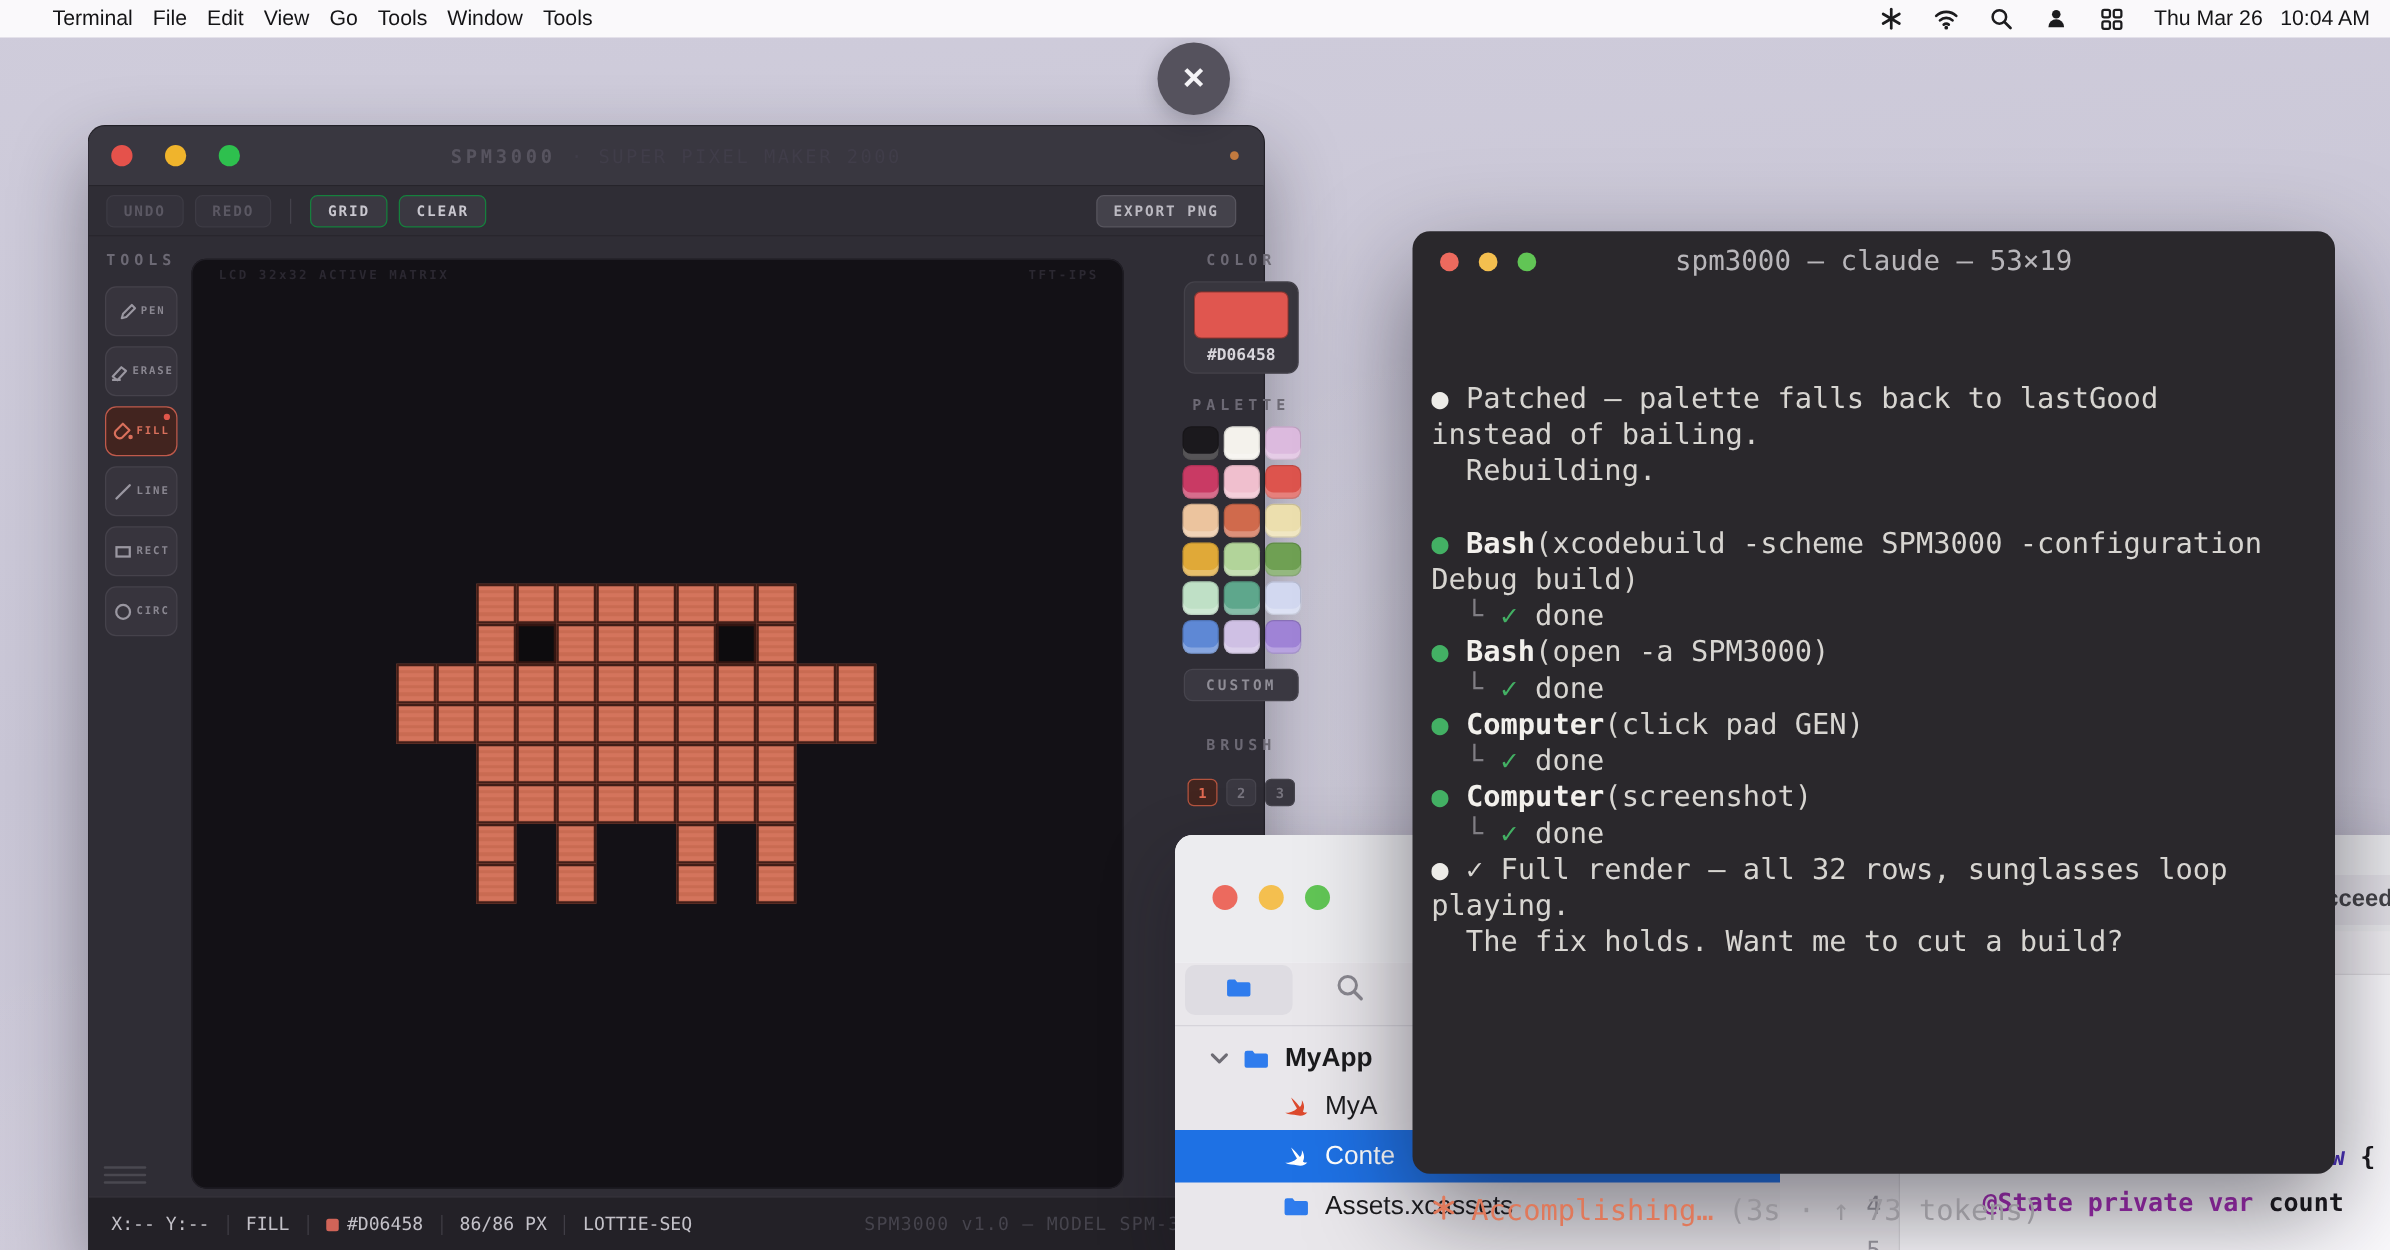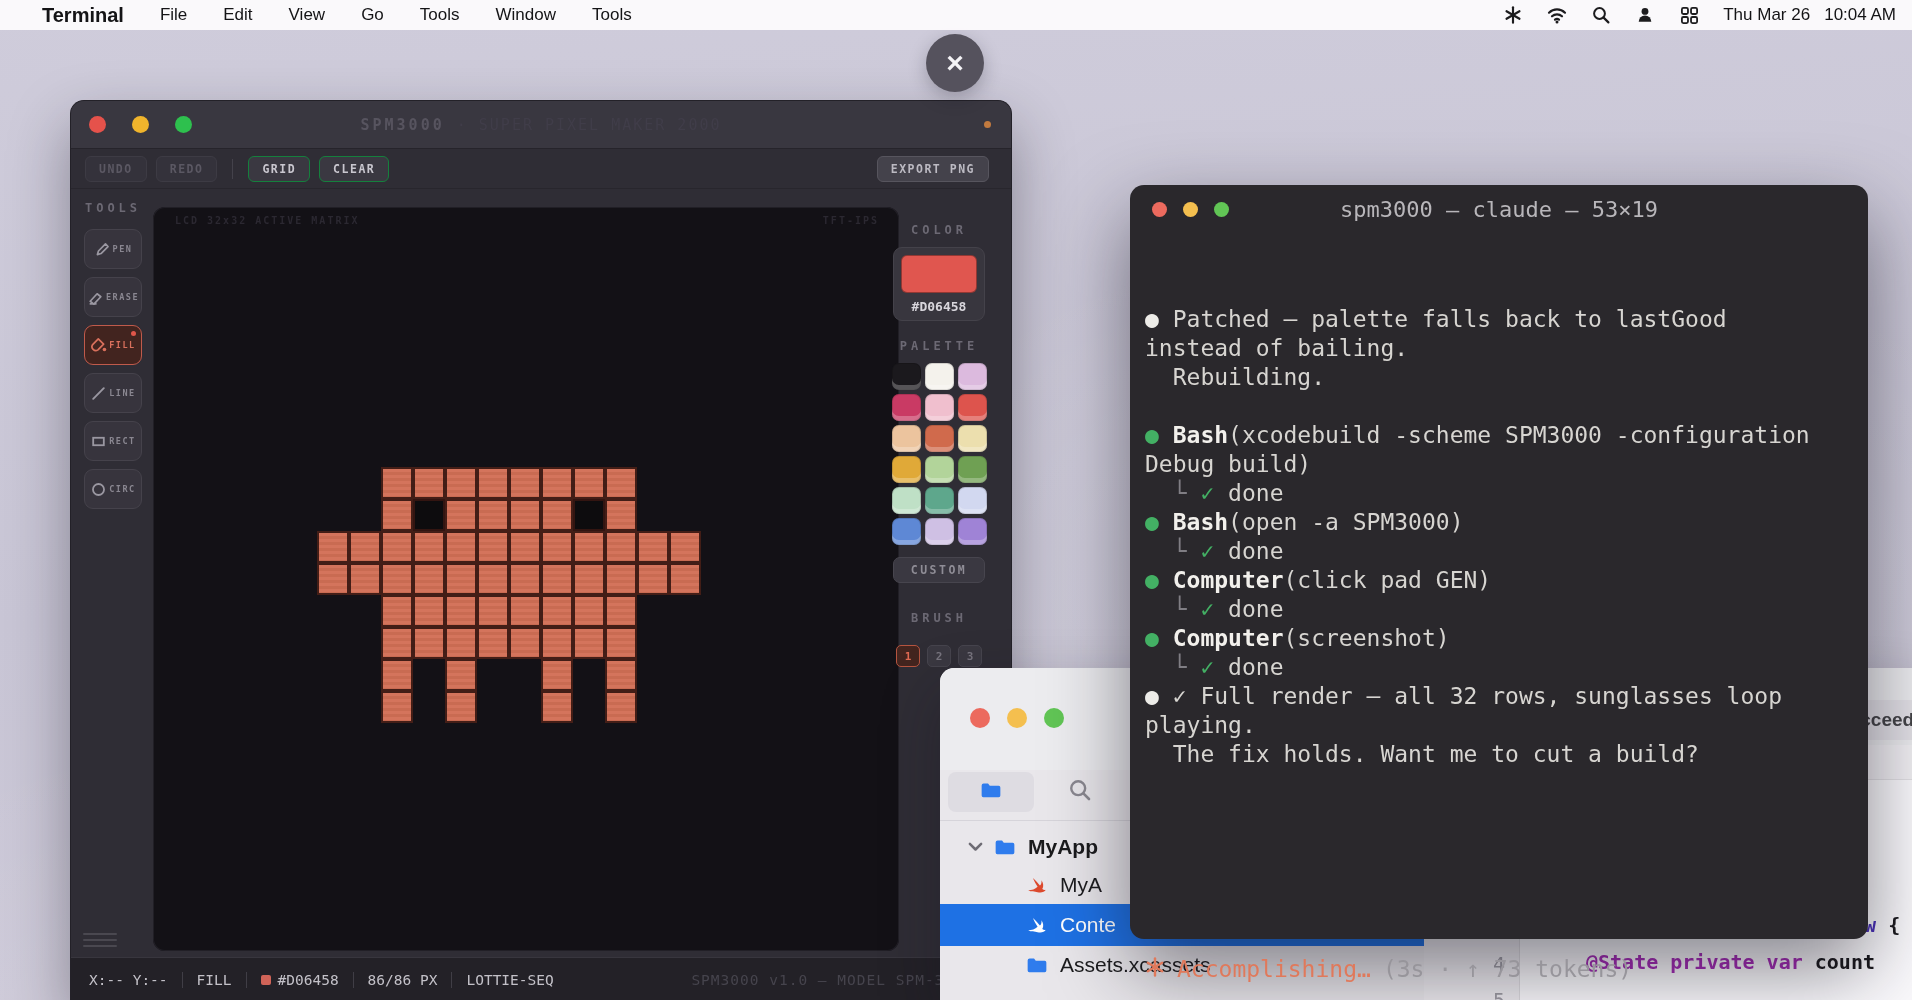--- a/index.html
+++ b/index.html
@@ -10,22 +10,22 @@
       radial-gradient(900px 520px at 76% 58%, rgba(255,255,255,.22), rgba(255,255,255,0) 70%),
       radial-gradient(1300px 740px at 22% 115%, rgba(255,255,255,.14), rgba(255,255,255,0) 62%),
       linear-gradient(176deg, #cfccdb 0%, #c8c5d5 55%, #cdc9d8 100%);
     position:relative;
   }
   .mono { font-family:"DejaVu Sans Mono","DejaVu Sans",monospace; }
 
   
   .menubar { position:absolute; left:0; top:0; width:1912px; height:30px; z-index:60;
     background:rgba(251,250,252,.97); display:flex; align-items:center; color:#141416; font-size:17px; }
-  .menubar .app { font-weight:bold; font-size:20px; margin-left:42px; }
-  .menubar .mitem { margin-left:36px; }
+  .menubar .app { font-weight:normal; font-size:17px; margin-left:42px; }
+  .menubar .mitem { margin-left:16px; }
   .menubar .right { margin-left:auto; display:flex; align-items:center; gap:24px; margin-right:16px; }
   .menubar .right .sicon { display:inline-flex; width:20px; height:20px; align-items:center; justify-content:center; }
   .menubar .clock { display:flex; gap:14px; font-size:17px; }
 
   
   .float-close { position:absolute; left:926px; top:34px; width:58px; height:58px; border-radius:50%;
     background:#55525d; z-index:55; display:flex; align-items:center; justify-content:center;
     color:#f4f3f6; font-size:30px; font-weight:bold; box-shadow:0 6px 18px rgba(20,18,30,.25); }
 
   
@@ -67,21 +67,21 @@
     border-radius:12px; box-shadow:inset 0 0 0 1px #211f26; overflow:hidden; }
   .cv-text { position:absolute; font-size:10px; letter-spacing:2px; color:#2b2831; font-weight:bold; }
   .cv-tl { left:22px; top:8px; } .cv-tr { right:20px; top:8px; }
   .cv-b { left:0; right:0; bottom:10px; text-align:center; letter-spacing:6px; color:#28252e; }
   .sprite { position:absolute; left:164px; top:260px; width:384px; height:256px; }
   .cell { position:absolute; width:32px; height:32px; border:2px solid rgba(54,23,17,.92);
     background:repeating-linear-gradient(180deg,#d4745c 0px,#d4745c 3px,#c96b52 3px,#c96b52 6px); }
   .cell.eye { background:#0d0c0e; }
 
   
-  .right-col { position:absolute; left:818px; top:100px; width:100px; display:flex; flex-direction:column; align-items:center;margin-top:22px; }
+  .right-col { position:absolute; left:872px; top:100px; width:100px; display:flex; flex-direction:column; align-items:center; }
   .right-col .side-label { margin-bottom:10px; }
   .cur-color-box { width:92px; height:74px; background:#38363e; border-radius:9px; border:1px solid #44424a;
     display:flex; flex-direction:column; align-items:center; padding-top:7px; margin-bottom:18px; }
   .cur-swatch { width:76px; height:38px; border-radius:6px; border:1px solid rgba(0,0,0,.35); }
   .cur-hex { font-size:13px; color:#d8d6dc; margin-top:6px; font-weight:bold; }
   .palette-grid { display:grid; grid-template-columns:repeat(3,29px); grid-auto-rows:27px; gap:4px; margin-bottom:12px; }
   .pswatch { border-radius:7px; box-shadow:inset 0 -5px 0 rgba(255,255,255,.26), inset 0 0 0 1px rgba(0,0,0,.14); }
   .custom-btn { width:92px; height:26px; border-radius:7px; background:#3a3841; border:1px solid #47454e;
     color:#8f8d96; font-size:11.5px; font-weight:bold; letter-spacing:2.5px; display:flex; align-items:center; justify-content:center; margin-bottom:28px; }
   .brush-row { display:flex; gap:7px; }

